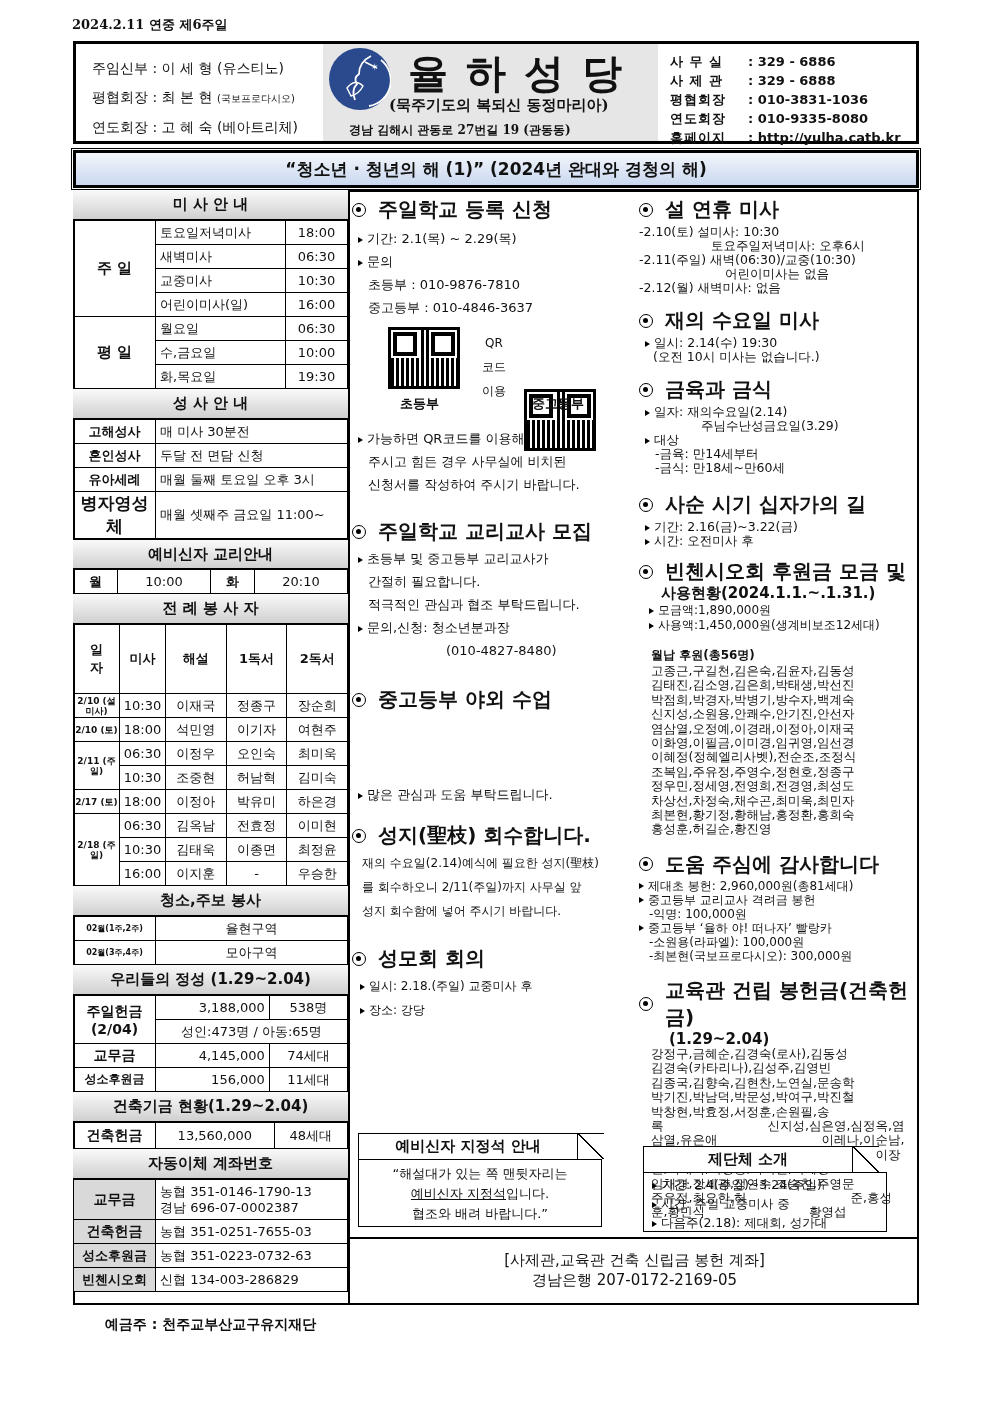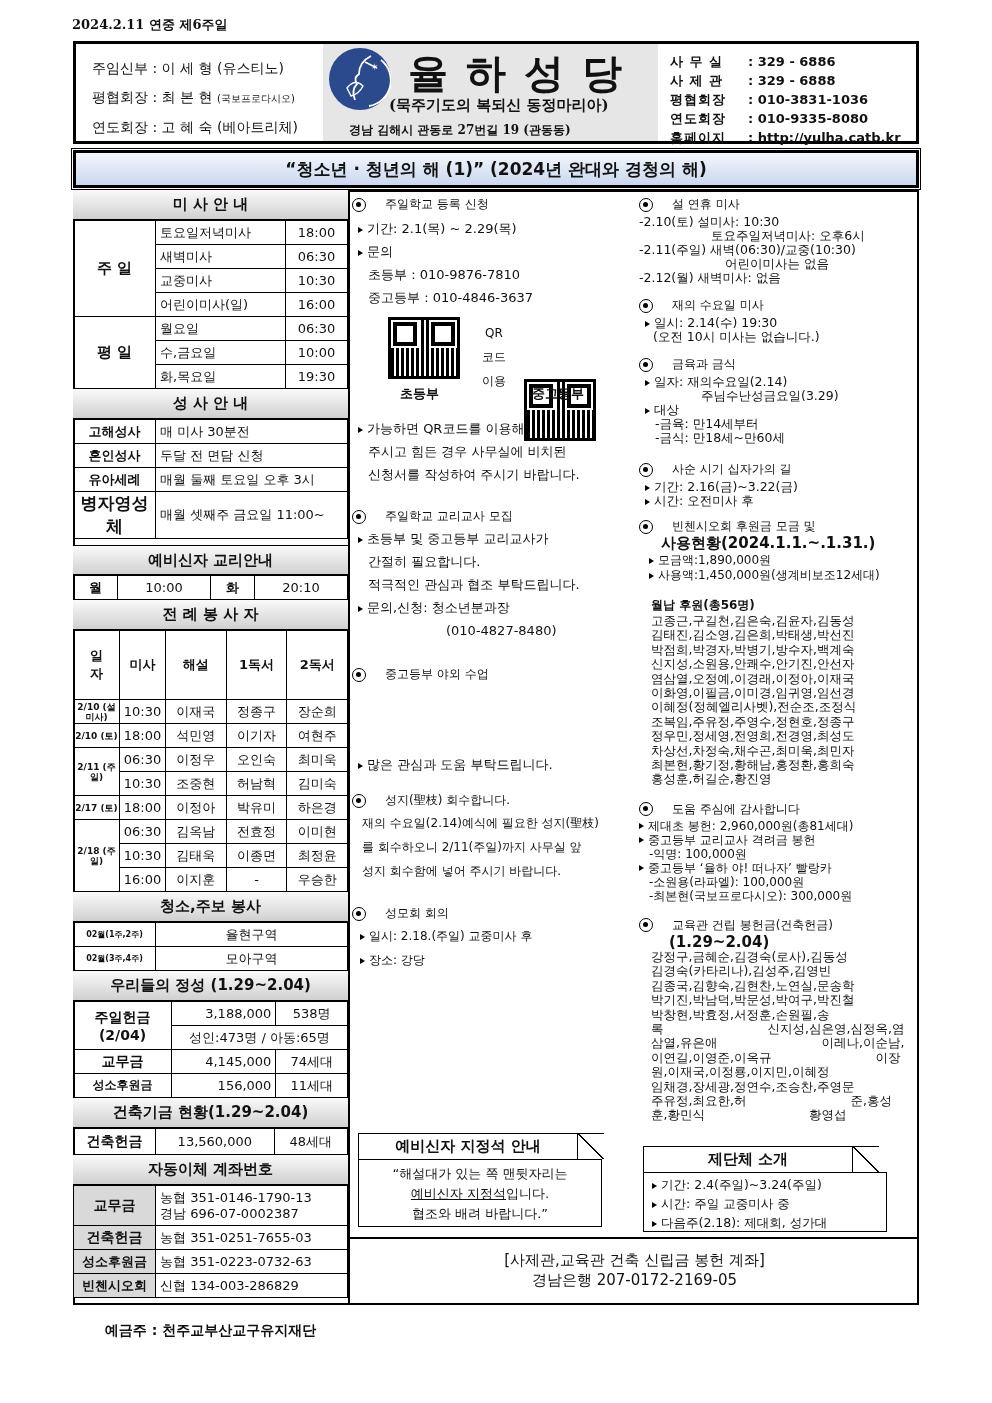--- a/index.html
+++ b/index.html
@@ -23,21 +23,21 @@
 #leftcol{left:73px;top:190px;width:277px;height:1115px;border-right:2px solid #000}
 .sec-h{height:30px;background:linear-gradient(#fafafa,#d0d0d0);display:flex;align-items:center;justify-content:center;font-weight:bold;font-size:15px;border-bottom:1px solid #000}
 table{border-collapse:collapse;width:100%}
 td{border:1px solid #000;font-size:13px;padding:0 4px;height:24px}
 .c{text-align:center}
 .b{font-weight:bold}
 .r{text-align:right}
 .gray{background:#d9d9d9}
 #midcol{left:352px;top:190px;width:285px}
 #rightcol{left:639px;top:190px;width:280px}
-.h2{font-weight:normal;font-size:12px;display:flex;align-items:center;gap:19px}
+.h2{font-weight:bold;font-size:20px;display:flex;align-items:center;gap:12px}
 .bullet-ico{display:inline-block;width:14px;height:14px;border:1.5px solid #000;border-radius:50%;position:relative;flex:none}
 .bullet-ico::after{content:"";position:absolute;left:3px;top:3px;width:5px;height:5px;border-radius:50%;background:#000}
 .tri{display:inline-block;width:0;height:0;border-left:5px solid #000;border-top:3.5px solid transparent;border-bottom:3.5px solid transparent;margin-right:4px;vertical-align:middle}
 .p{font-size:13px;line-height:23px}
 .pr{font-size:12.5px;line-height:14px}
 .qr{width:72px;height:62px;background:repeating-linear-gradient(90deg,#000 0 3px,#fff 3px 5px),#000;position:relative;border:3px solid #000}
 .qr::before,.qr::after{content:"";position:absolute;width:16px;height:16px;border:4px solid #000;background:#fff;outline:2px solid #fff}
 .qr::before{left:2px;top:2px}
 .qr::after{right:2px;top:2px}
 .tabbox{border:1.5px solid #000;position:absolute}
@@ -146,21 +146,21 @@
     <tr>
           <td class="c b" style="height:22px">유아세례</td>
           <td>매월 둘째 토요일 오후 3시</td>
         </tr>
     <tr>
           <td class="c b" style="height:22px;font-size:17px">병자영성체</td>
           <td>매월 셋째주 금요일 11:00~</td>
         </tr>
   </tbody>
     </table>
-  <div class="sec-h" style="margin-top:6px;border-top:1px solid #000">예비신자 교리안내</div>
+  <div class="sec-h" style="border-top:1px solid #000">예비신자 교리안내</div>
   <table>
     <tbody>
         <tr>
           <td class="c b" style="height:20px">월</td>
           <td class="c">10:00</td>
           <td class="c b">화</td>
           <td class="c">20:10</td>
         </tr>
   </tbody>
     </table>
@@ -239,21 +239,21 @@
     <tr>
           <td class="c b" style="font-size:8px;height:19px">02월(3주,4주)</td>
           <td class="c">모아구역</td>
         </tr>
   </tbody>
     </table>
   <div class="sec-h">우리들의 정성 (1.29~2.04)</div>
   <table>
     <tbody>
         <tr>
-          <td rowspan="2" class="c b" style="width:98px;font-size:14px">주일헌금 (2/04)</td>
+          <td rowspan="2" class="c b" style="width:82px;font-size:14px">주일헌금 (2/04)</td>
           <td class="r">3,188,000</td>
           <td class="c">538명</td>
         </tr>
     <tr>
           <td colspan="2" class="c">성인:473명  / 아동:65명</td>
         </tr>
     <tr>
           <td class="c b" style="font-size:14px">교무금</td>
           <td class="r">4,145,000</td>
           <td class="c">74세대</td>

